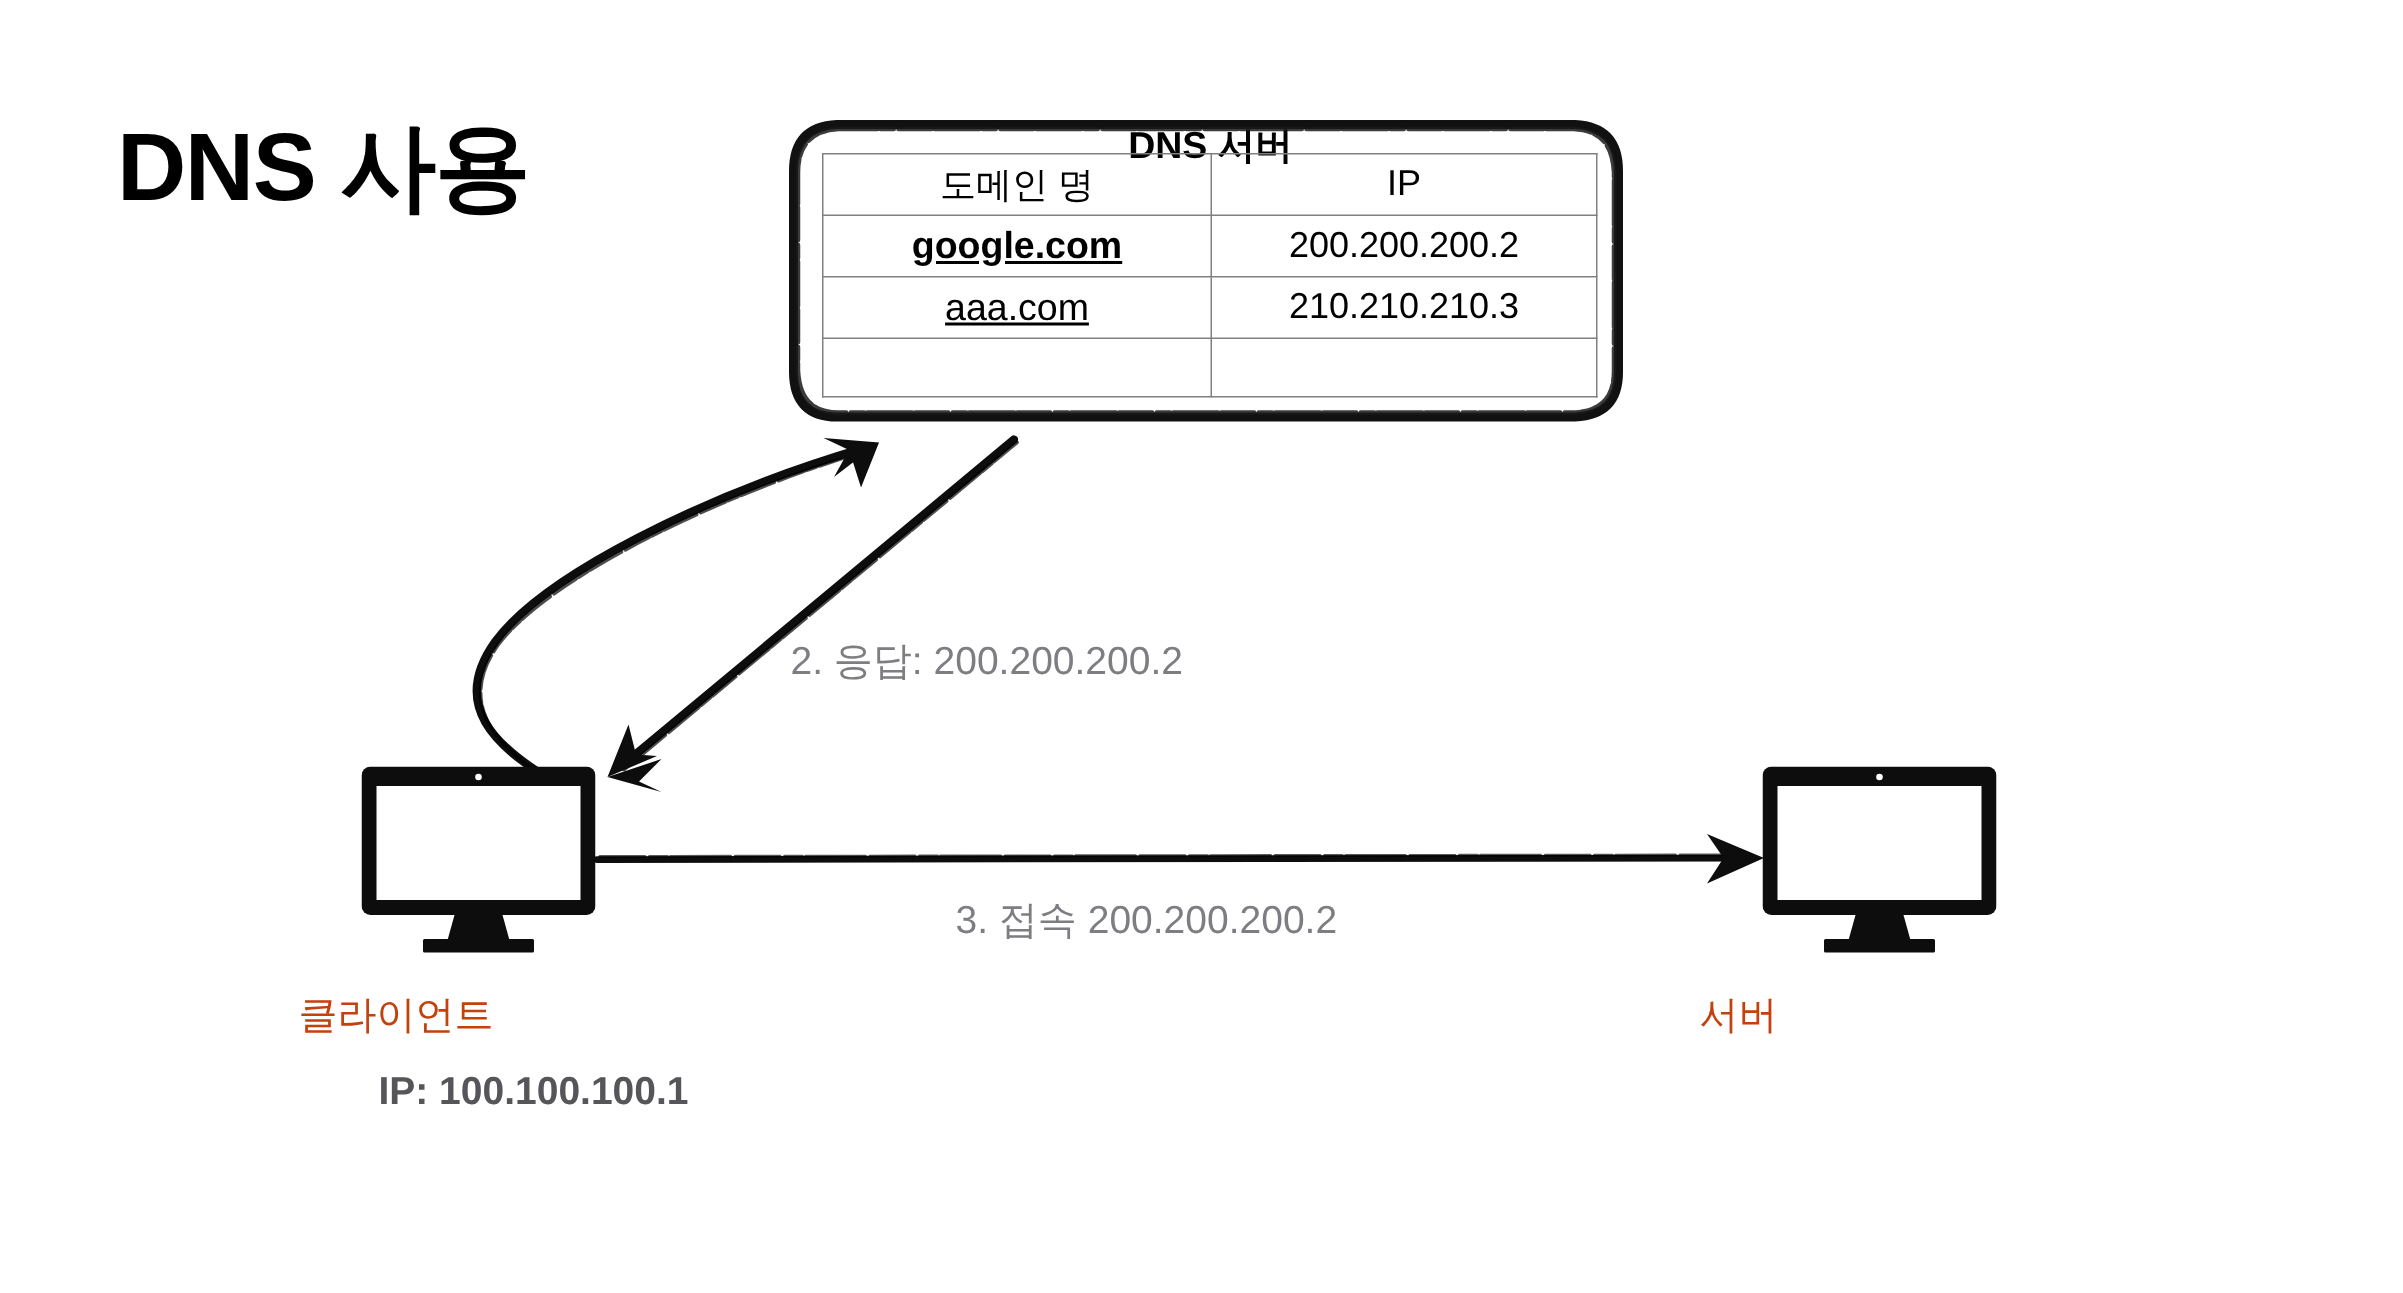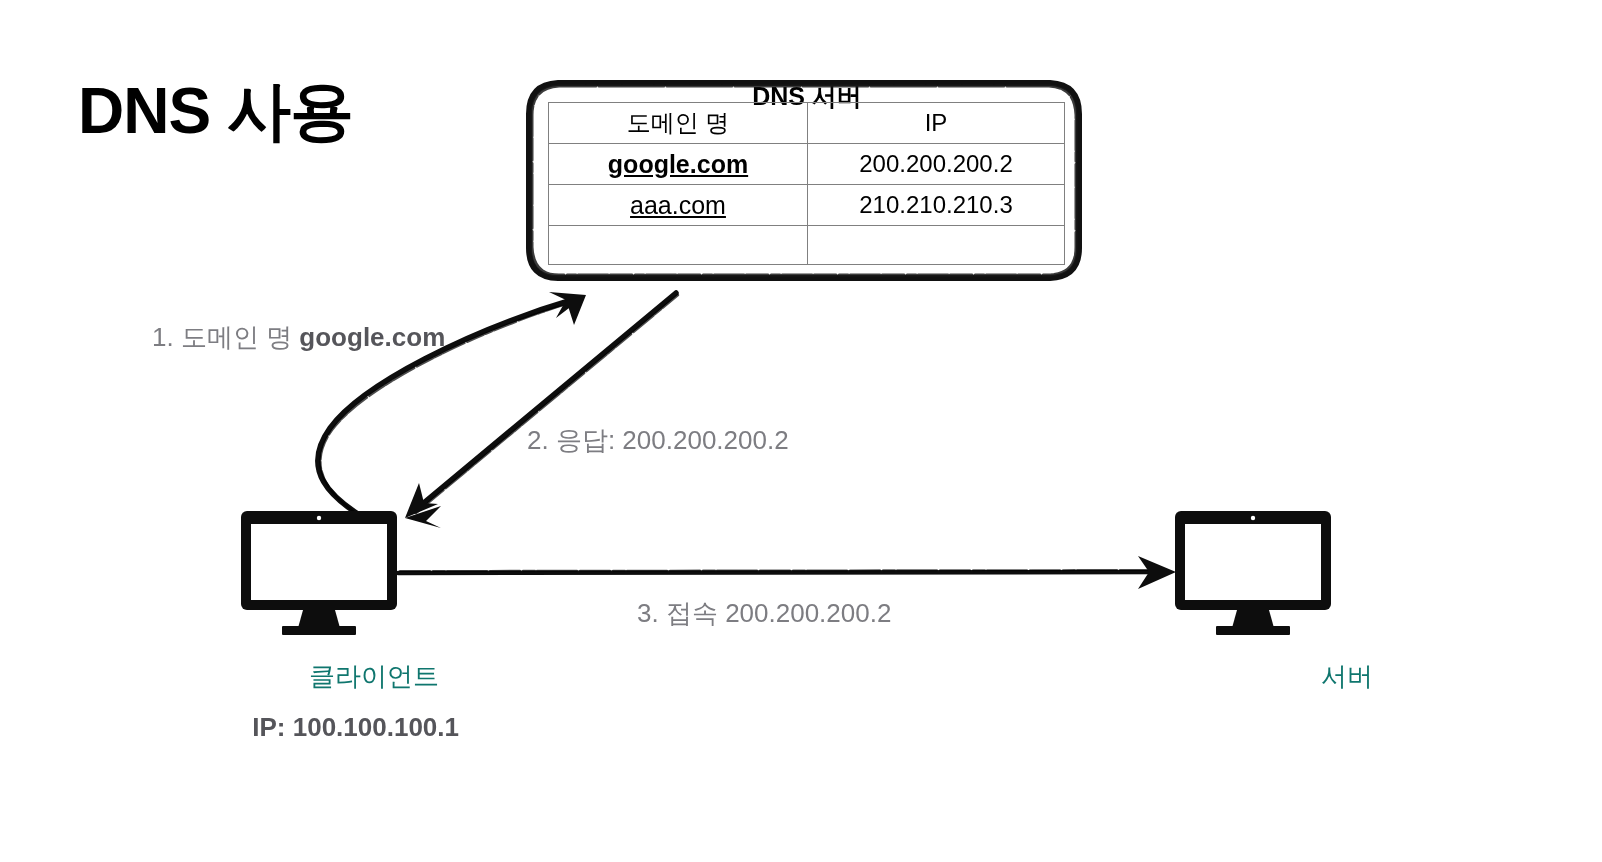--- a/index.html
+++ b/index.html
@@ -97,22 +97,22 @@
   #step3-label { left: 637px; top: 596px; }
 
   
   .monitor { width: 156px; height: 128px; }
   #client-monitor { left: 241px; top: 511px; }
   #server-monitor { left: 1175px; top: 511px; }
 
   
   .node-name {
     font-size: 26px;
-    color: #0f766e;
-    text-align: right;
+    color: #c2410c;
+    text-align: left;
     white-space: nowrap;
   }
   .node-ip {
     font-size: 26px;
     font-weight: bold;
     color: #55555a;
     text-align: right;
     white-space: nowrap;
   }
   #client-name { left: 199px; top: 659px; width: 240px; }
@@ -186,23 +186,20 @@
       <path d="M405 518 L419 483 L424 503 L438 504 Z" fill="#0d0d0d"></path>
     </g>
 
     <g>
       <path d="M398 573 L1163 572" fill="none" stroke="#0d0d0d" stroke-width="4.5" stroke-linecap="round"></path>
       <path d="M400 571 L1160 570" fill="none" stroke="#000000" stroke-width="2" stroke-linecap="round" stroke-dasharray="30 3 12 2 40 3" opacity="0.65"></path>
       <path d="M1176 572 L1138 556 L1149 572 L1138 589 Z" fill="#0d0d0d"></path>
     </g>
   </svg>
 
-  <div class="abs step-label" id="step1-label">
-    <span>1. 도메인 명 </span><b>google.com</b>
-  </div>
   <div class="abs step-label" id="step2-label">2. 응답: 200.200.200.2</div>
   <div class="abs step-label" id="step3-label">3. 접속 200.200.200.2</div>
 
   <svg class="abs monitor" id="client-monitor" viewBox="0 0 156 128">
     <rect x="0" y="0" width="156" height="99" rx="6" ry="6" fill="#0d0d0d"></rect>
     <rect x="10" y="13" width="136" height="76" fill="#ffffff"></rect>
     <circle cx="78" cy="7" r="2.2" fill="#ffffff"></circle>
     <path d="M62 99 L94 99 L99 117 L57 117 Z" fill="#0d0d0d"></path>
     <rect x="41" y="115" width="74" height="9" rx="1" fill="#0d0d0d"></rect>
   </svg>

